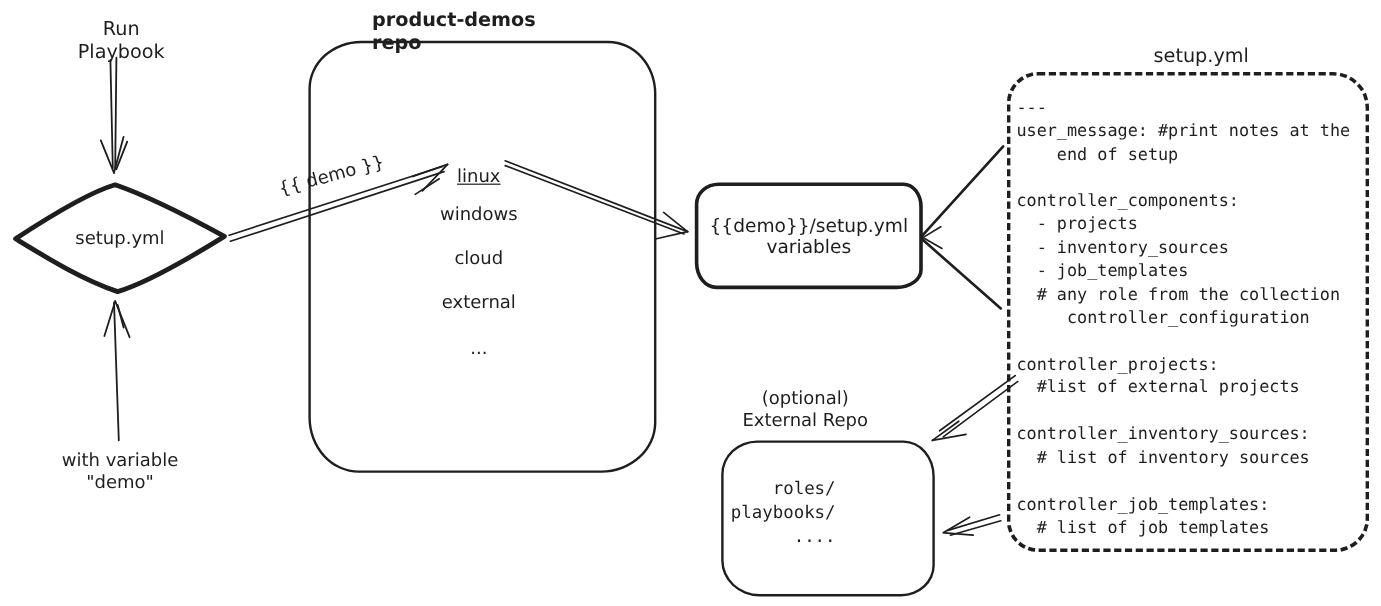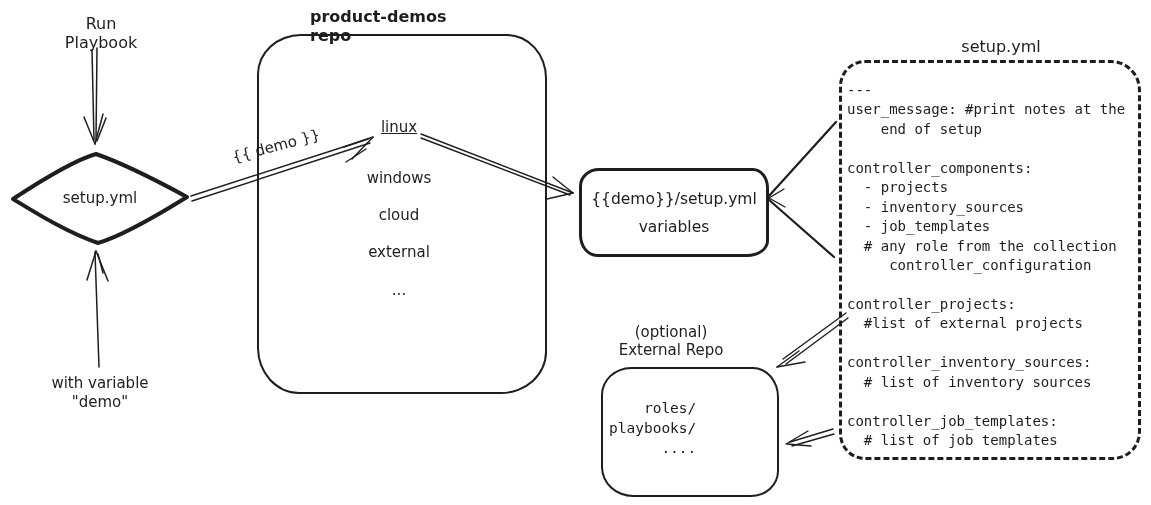--- a/index.html
+++ b/index.html
@@ -19,31 +19,31 @@
   #diamond-label   { left:38px;  top:189px; width:124px; text-align:center; font-size:15px; }
   #withvar-label   { left:36px;  top:374px; width:128px; text-align:center; font-size:15px; line-height:19px; }
 
   #repo-box {
     position:absolute; left:257px; top:34px; width:290px; height:360px;
     border:2px solid var(--stroke,#1e1e1e);
     border-radius:44px 40px 46px 42px / 40px 44px 42px 46px;
   }
   #repo-title      { left:310px; top:7px;  width:180px; text-align:left; font-size:16px;font-weight:bold; }
   .repo-item { position:absolute; left:338px; width:122px; text-align:center; font-size:15px; }
-  .ri0 { top:118px;text-decoration:underline; } .ri1 { top:169px; } .ri2 { top:206px;text-align:center; } .ri3 { top:243px; } .ri4 { top:281px; }
+  .ri0 { top:138px;text-decoration:underline; } .ri1 { top:169px; } .ri2 { top:206px;text-align:center; } .ri3 { top:243px; } .ri4 { top:281px; }
 
   #demo-label      { left:228px; top:137px; width:96px; text-align:center; font-size:15px;
                      transform:rotate(-15deg); }
 
   #vars-box {
-    position:absolute; left:579px; top:168px; width:190px; height:89px;
+    position:absolute; left:579px; top:152px; width:190px; height:89px;
     border:3.5px solid var(--stroke,#1e1e1e);
     border-radius:20px 16px 22px 18px / 18px 20px 16px 22px;
     display:flex; align-items:center; justify-content:center;
-    text-align:center; font-size:15.5px; line-height:28px; white-space:pre-line;
+    text-align:center; font-size:15.5px; line-height:18px; white-space:pre-line;
   }
 
   #panel-title     { left:936px; top:37px; width:130px; text-align:center; font-size:16px; }
   #panel-box {
     position:absolute; left:839px; top:60px; width:302px; height:400px;
     border:3px dashed var(--stroke,#1e1e1e);
     border-radius:26px 30px 28px 26px;
   }
   #panel-content   { left:847px; top:81px; font-size:14px; line-height:19.45px; white-space:pre; }
 

